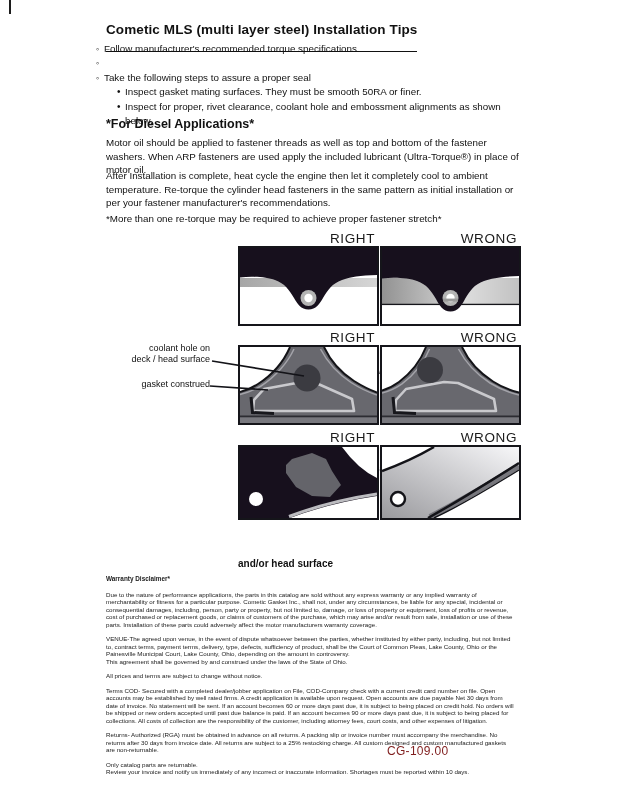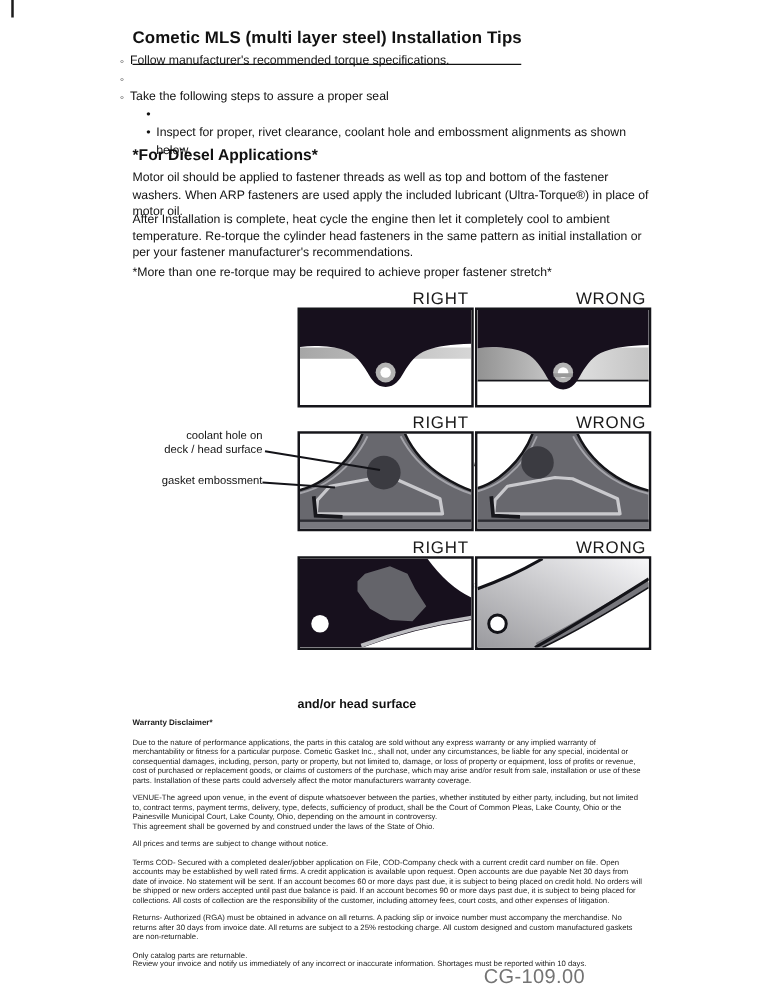--- a/index.html
+++ b/index.html
@@ -27,21 +27,21 @@
   .rw-label{width:137px;text-align:right;font-size:13.5px;letter-spacing:.6px;color:#1a1a1a;}
   .caption{font-size:10px;font-weight:bold;color:#111;line-height:11.5px;margin-top:40px;}
   .dbox{width:137px;border:2.5px solid #15151a;background:#fff;}
   .dbox svg{display:block;}
   .ptr-label{width:110px;text-align:right;font-size:9px;line-height:10.5px;color:#111;}
   
   .disc{left:106px;top:575px;width:408px;font-size:6.2px;line-height:7.5px;color:#1a1a1a;}
   .disc h5{margin:0 0 8px 0;font-size:6.4px;}
   .disc p{margin:0 0 7px 0;}
   .disc p.tight{margin:0;}
-  .footer-code{left:387px;top:773px;font-size:16px;color:#737373;letter-spacing:.3px;}
+  .footer-code{left:387px;top:744px;font-size:12px;color:#7f1d1d;letter-spacing:.3px;}
 </style>
 </head>
 <body>
 
 <div class="abs tick"></div>
 
 <div class="abs title">Cometic MLS (multi layer steel) Installation Tips</div>
 
 <div class="abs bullets">
   <div class="b-row">
@@ -50,20 +50,21 @@
   </div>
   <div class="b-row">
     <span class="b-mark">◦</span>
   </div>
   <div class="b-row">
     <span class="b-mark">◦</span>
     <span>Take the following steps to assure a proper seal</span>
   </div>
   <div class="b-row sub">
     <span class="b-mark">•</span>
+    <span>Inspect gasket mating surfaces.  They must be smooth 50RA or finer.</span>
   </div>
   <div class="b-row sub">
     <span class="b-mark">•</span>
     <span>Inspect for proper, rivet clearance, coolant hole and embossment alignments as shown below.</span>
   </div>
 </div>
 
 <div class="abs diesel-h">*For Diesel Applications*</div>
 <div class="abs para" style="top:136px;">Motor oil should be applied to fastener threads as well as top and bottom of the fastener washers. When ARP fasteners are used apply the included lubricant (Ultra-Torque®) in place of motor oil.</div>
 <div class="abs para" style="top:169px;">After Installation is complete, heat cycle the engine then let it completely cool to ambient temperature. Re-torque the cylinder head fasteners in the same pattern as initial installation or per your fastener manufacturer's recommendations.</div>
@@ -110,21 +111,21 @@
 
 <div class="abs caption" style="left:238px;top:325px;">All rivets must clear deck and/or head surface.</div>
 
 <span class="abs rw-label" style="left:238px;top:330px;">RIGHT</span>
 <span class="abs rw-label" style="left:380px;top:330px;">WRONG</span>
 
 <div class="abs ptr-label" style="left:100px;top:343px;">
   <div>coolant hole on</div>
   <div>deck / head surface</div>
 </div>
-<div class="abs ptr-label" style="left:100px;top:379px;">gasket embossment</div>
+<div class="abs ptr-label" style="left:100px;top:379px;">gasket construed</div>
 
 <div class="abs dbox" style="left:238px;top:345px;">
   <svg width="137" height="76" viewBox="0 0 137 76" preserveAspectRatio="none">
     <rect width="137" height="76" fill="#68686e"></rect>
     <path d="M0,0 H50 C44,14 32,28 18,37 C12,41 6,43.5 0,45 Z" fill="#ffffff"></path>
     <path d="M137,0 H84 C90,13 100,25 114,34 C122,39 130,43 137,45.5 Z" fill="#ffffff"></path>
     <path d="M50,0 C44,14 32,28 18,37 C12,41 6,43.5 0,45" fill="none" stroke="#141418" stroke-width="2"></path>
     <path d="M84,0 C90,13 100,25 114,34 C122,39 130,43 137,45.5" fill="none" stroke="#141418" stroke-width="2"></path>
     <path d="M54,2 C48,15 36,29.5 21,39 C14.5,43 7,45.8 0,47.6" fill="none" stroke="#a4a4aa" stroke-width="1.5"></path>
     <path d="M80.5,2 C87,14.5 97.5,26.5 111,35.5 C119.5,41 128,45.2 137,48" fill="none" stroke="#a4a4aa" stroke-width="1.5"></path>

